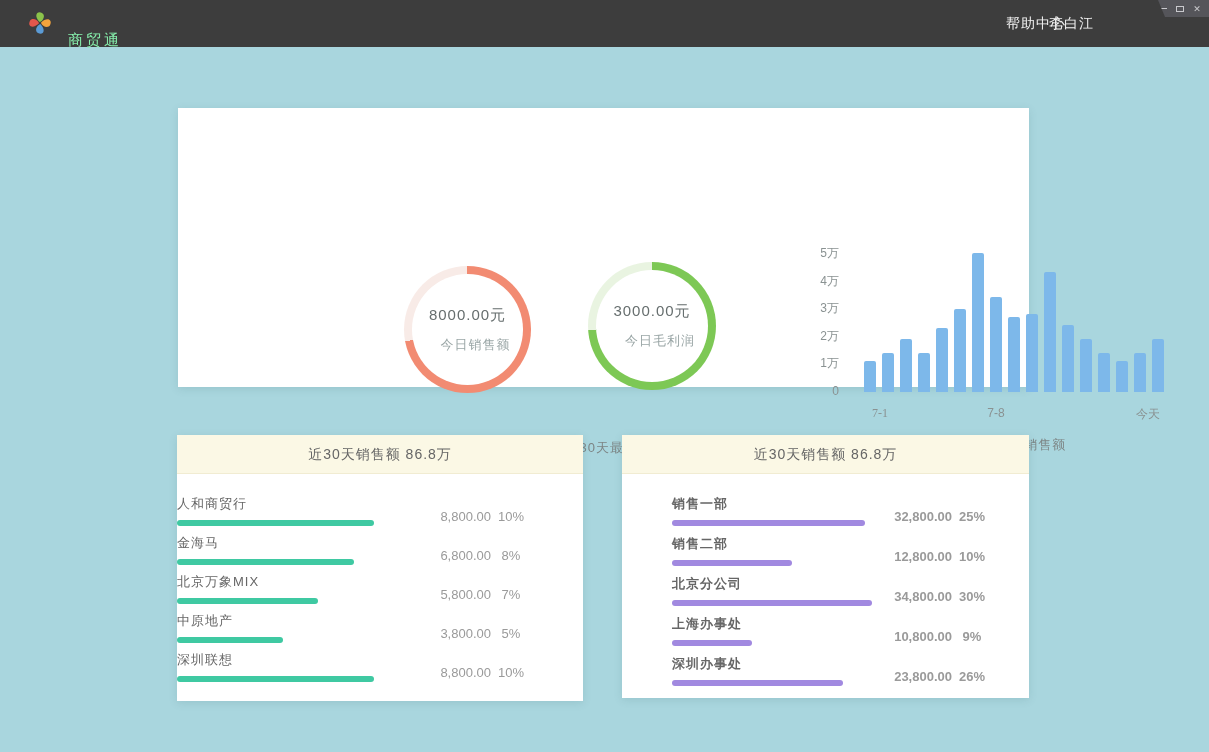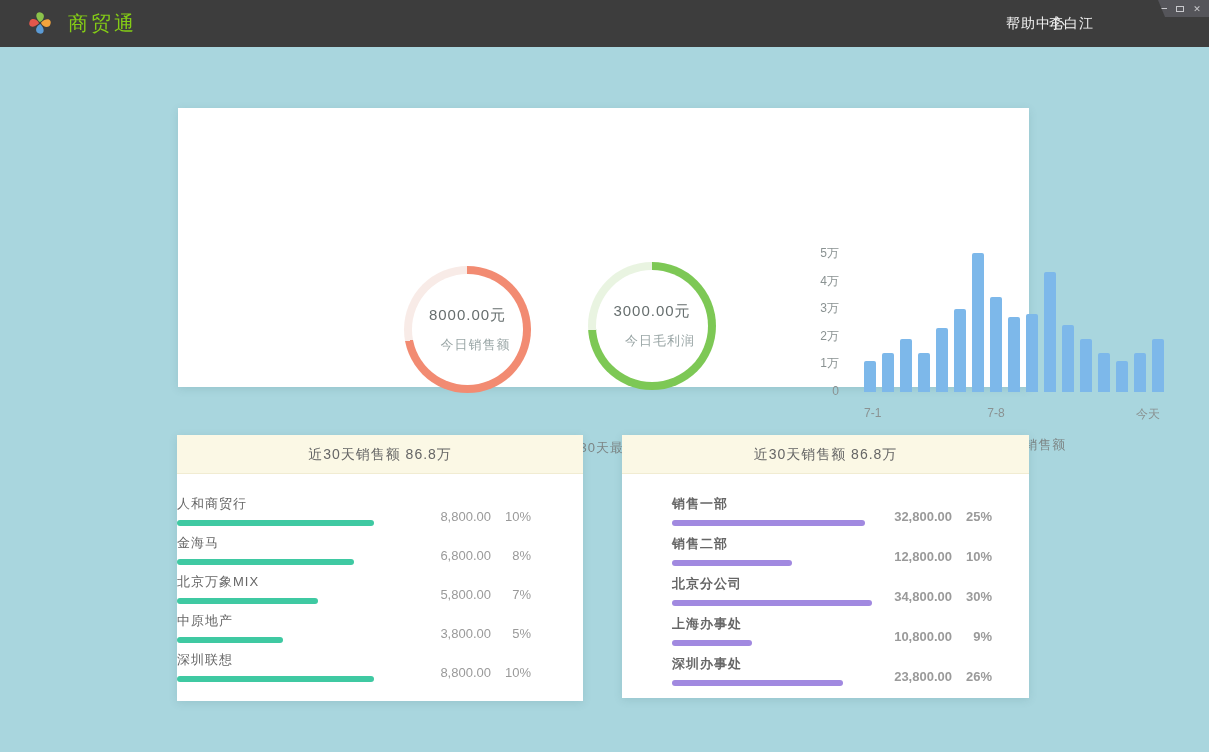--- a/index.html
+++ b/index.html
@@ -4,21 +4,21 @@
 <style>
   * { margin:0; padding:0; box-sizing:border-box; }
   html,body { background:#7fb6bf; }
   .app {
     position:relative; width:1209px; height:752px; overflow:hidden;
     font-family:"Liberation Sans", sans-serif; background:#a9d6de;
   }
   
   .header { position:absolute; top:0; left:0; width:100%; height:47px; background:#3d3d3d; }
   .logo { position:absolute; left:26px; top:9px; width:28px; height:28px; }
-  .app-title { position:absolute; left:68px; top:0; line-height:47px; color:#84cc16; font-size:20px; letter-spacing:3px; }
+  .app-title { position:absolute; left:68px; top:16px; line-height:47px; color:#86efac; font-size:15px; letter-spacing:3px; }
   .hdr-link { position:absolute; top:0; line-height:47px; color:#f2f2f2; font-size:14px; cursor:pointer; letter-spacing:1px; }
   .hdr-help { left:1006px; }
   .hdr-user { left:1049px; }
   .win-controls {
     position:absolute; top:0; right:0; width:60px; height:17px; background:#55555a;
     clip-path:polygon(9px 0, 100% 0, 100% 100%, 16px 100%);
     display:flex; align-items:center; justify-content:flex-end; gap:7px; padding-right:7px;
   }
   .win-btn { display:flex; align-items:center; justify-content:center; width:10px; height:10px; cursor:pointer; }
   .glyph-min { width:8px; height:1px; background:#c9c9cd; }
@@ -63,21 +63,21 @@
   
   .rows { padding:22px 0 0 0; }
   .card-left  .rows { padding-right:52px; }
   .card-right .rows { padding-left:50px; padding-right:37px; }
   .row { position:relative; margin-bottom:9px; }
   .card-right .row { margin-bottom:10px;font-weight:bold; }
   .row-name { font-size:13px; color:#666666; line-height:15px; letter-spacing:1px; }
   .row-bar { height:6px; border-radius:3px; margin-top:9px; }
   .row-right { position:absolute; right:0; bottom:0; display:flex; align-items:center; height:20px; }
   .row-value { display:inline-block; width:80px; text-align:right; font-size:13px; color:#9a9a9a; }
-  .row-pct   { display:inline-block; width:40px; text-align:right; font-size:13px; color:#9a9a9a; }
+  .row-pct   { display:inline-block; width:40px; text-align:center; font-size:13px; color:#9a9a9a; }
 </style>
 </head>
 <body>
 
 <div class="app">
 
   <div class="header">
     <svg class="logo" viewBox="0 0 28 28">
       <g>
         <path d="M14 13 C 10 5, 15 1, 19 5 C 22 8, 18 13, 14 13 Z" fill="#8bc34a" transform="rotate(-18 14 14)"></path>
@@ -139,21 +139,21 @@
         <div class="bar" style="height: 78px; background: rgb(125, 184, 234);"></div>
         <div class="bar" style="height: 120px; background: rgb(125, 184, 234);"></div>
         <div class="bar" style="height: 67px; background: rgb(125, 184, 234);"></div>
         <div class="bar" style="height: 53px; background: rgb(125, 184, 234);"></div>
         <div class="bar" style="height: 39px; background: rgb(125, 184, 234);"></div>
         <div class="bar" style="height: 31px; background: rgb(125, 184, 234);"></div>
         <div class="bar" style="height: 39px; background: rgb(125, 184, 234);"></div>
         <div class="bar" style="height: 53px; background: rgb(125, 184, 234);"></div>
       </div>
     <div class="xlabels" id="xlabels">
-        <span style="left: 0px;">7-1</span>
+        <span style="left: 8px; font-family: Liberation Serif, serif;">7-1</span>
         <span style="left: 132px; transform: translateX(-50%);">7-8</span>
         <span style="right: 8px;">今天</span>
       </div>
     <div class="chart-title">近14天销售额</div>
   </div>
 
   <div class="card card-left">
     <div class="card-head">近30天销售额 86.8万</div>
     <div class="rows" id="rows-left">
   <div class="row">

